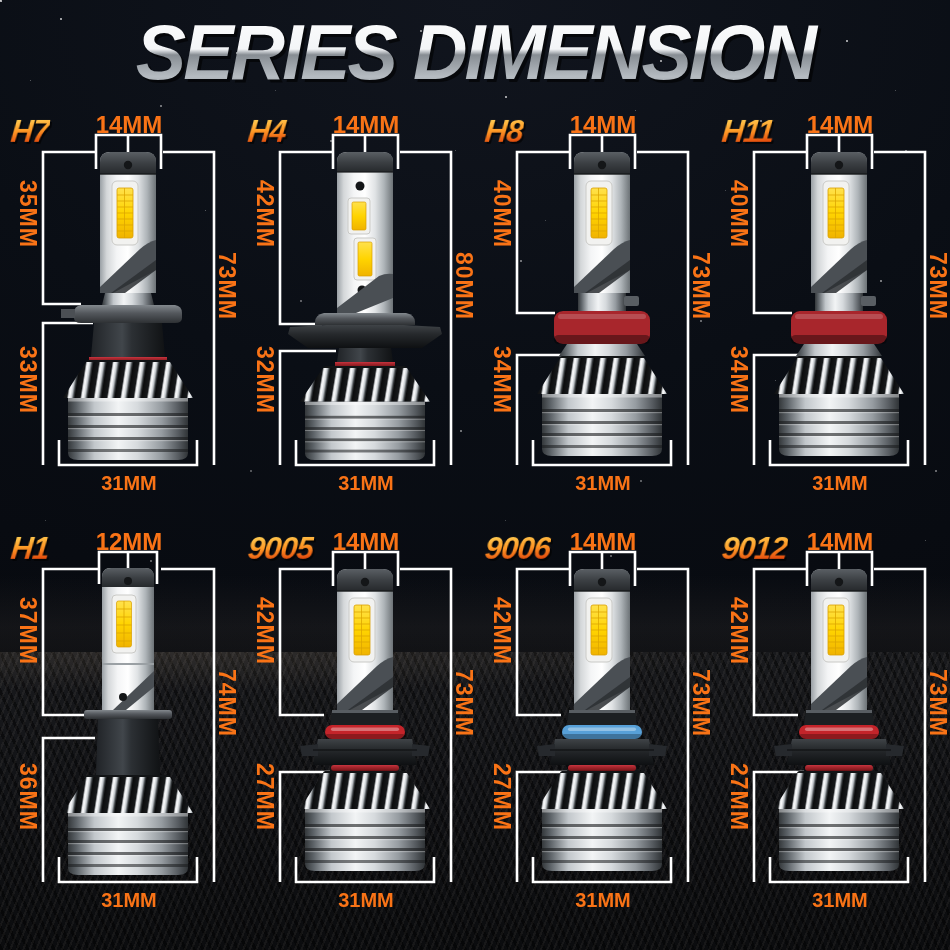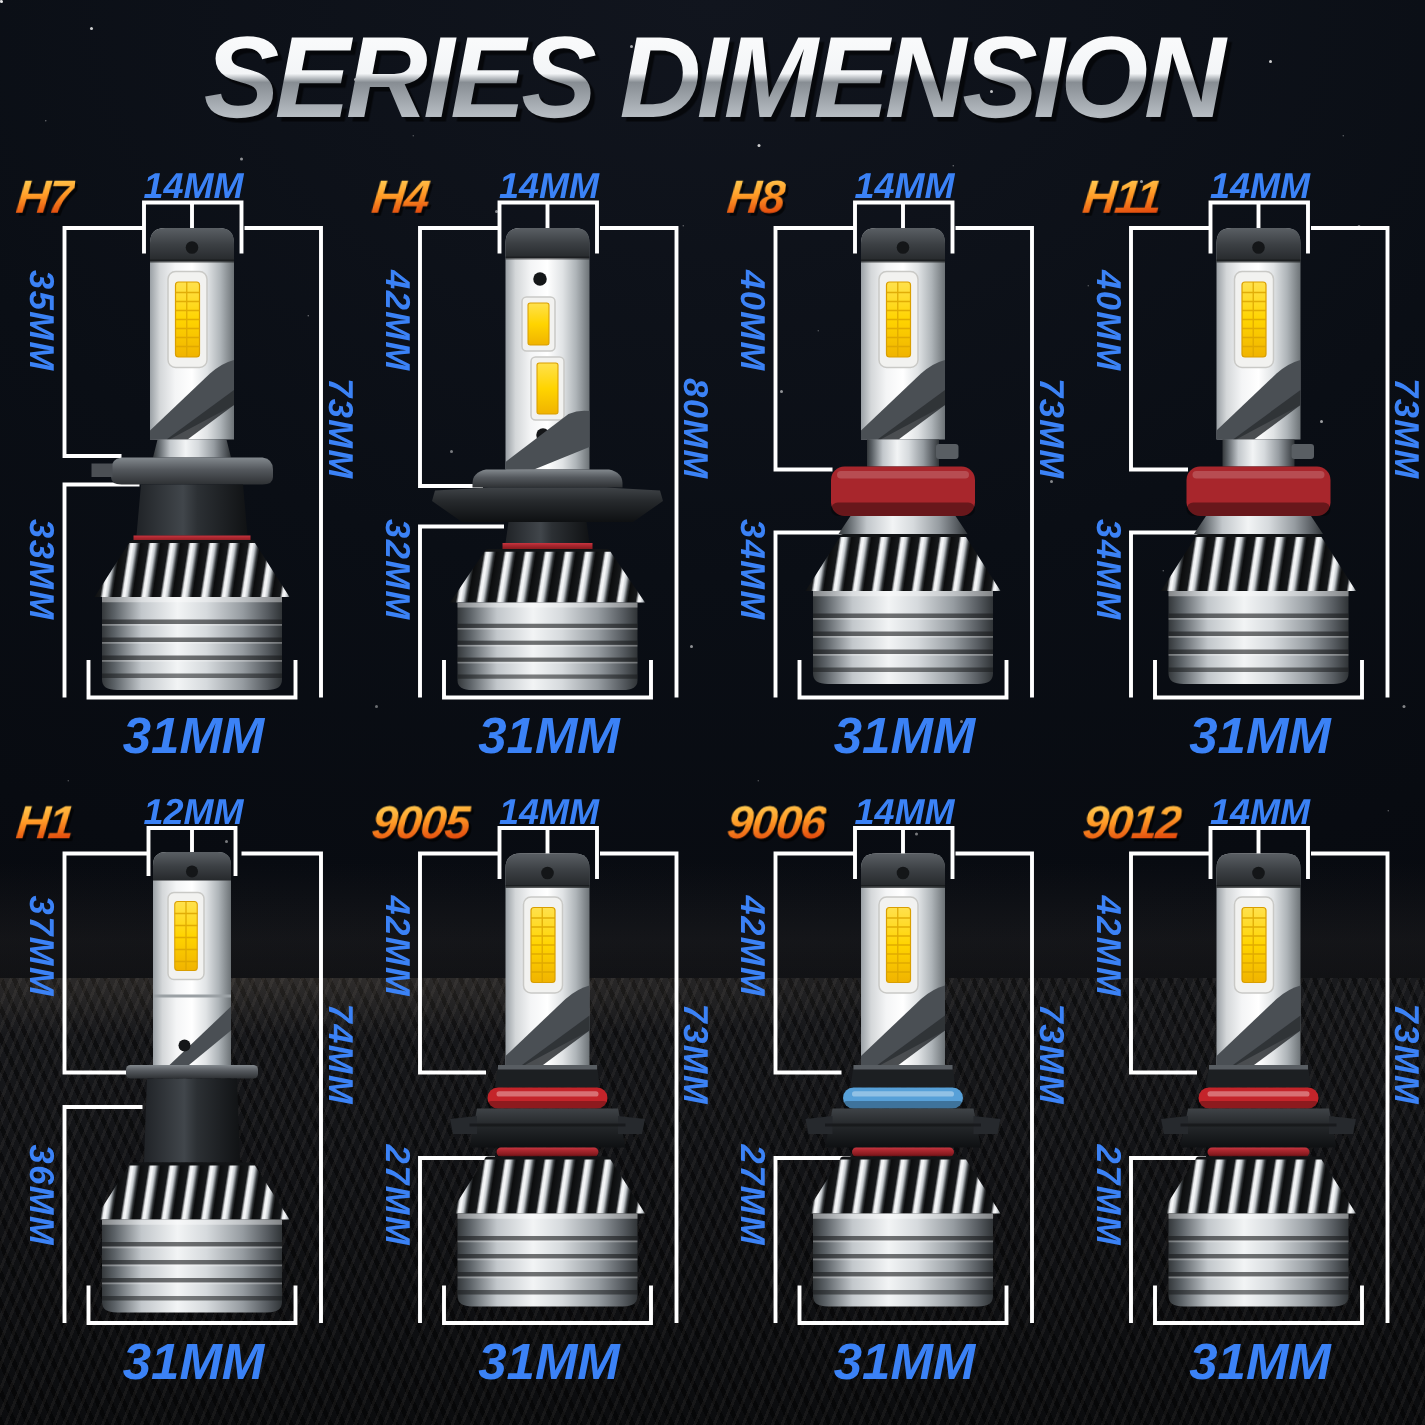--- a/index.html
+++ b/index.html
@@ -49,27 +49,27 @@
   .cell{position:relative;width:237px;height:415px;}
   .fig{position:absolute;top:0;left:0;}
   .lbl{
     position:absolute;left:10px;top:6px;
     font-size:31px;font-weight:900;font-style:italic;letter-spacing:-1px;
     transform:skewX(-6deg);
     background:linear-gradient(175deg,#ffd95e 8%,#ff9a26 45%,#e0420a 82%,#c02e02 97%);
     -webkit-background-clip:text;background-clip:text;color:transparent;
     filter:drop-shadow(2px 2px 0 rgba(0,0,0,.65));
     white-space:nowrap;z-index:3;}
-  .d{color:#3b82f6;font-weight:700;z-index:2;font-style:italic;}
+  .d{color:#f97316;font-weight:700;z-index:2;}
   .d-top{position:absolute;left:128px;top:3px;transform:translateX(-50%);font-size:24px;letter-spacing:0;}
   .dv{position:absolute;writing-mode:vertical-rl;text-orientation:mixed;font-size:23px;letter-spacing:1px;}
   .d-upper{left:13px;top:72px;}
   .d-lower{left:13px;top:238px;}
   .d-total{left:212px;top:144px;}
-  .d-bottom{position:absolute;left:128px;top:364px;transform:translateX(-50%);font-size:34px;}
+  .d-bottom{position:absolute;left:128px;top:364px;transform:translateX(-50%);font-size:20px;}
 </style>
 </head>
 <body>
 
 <div class="sky"></div>
 <div class="stars"></div>
 <div class="stars2"></div>
 <div class="horizon"></div>
 <div class="ground"></div>
 

